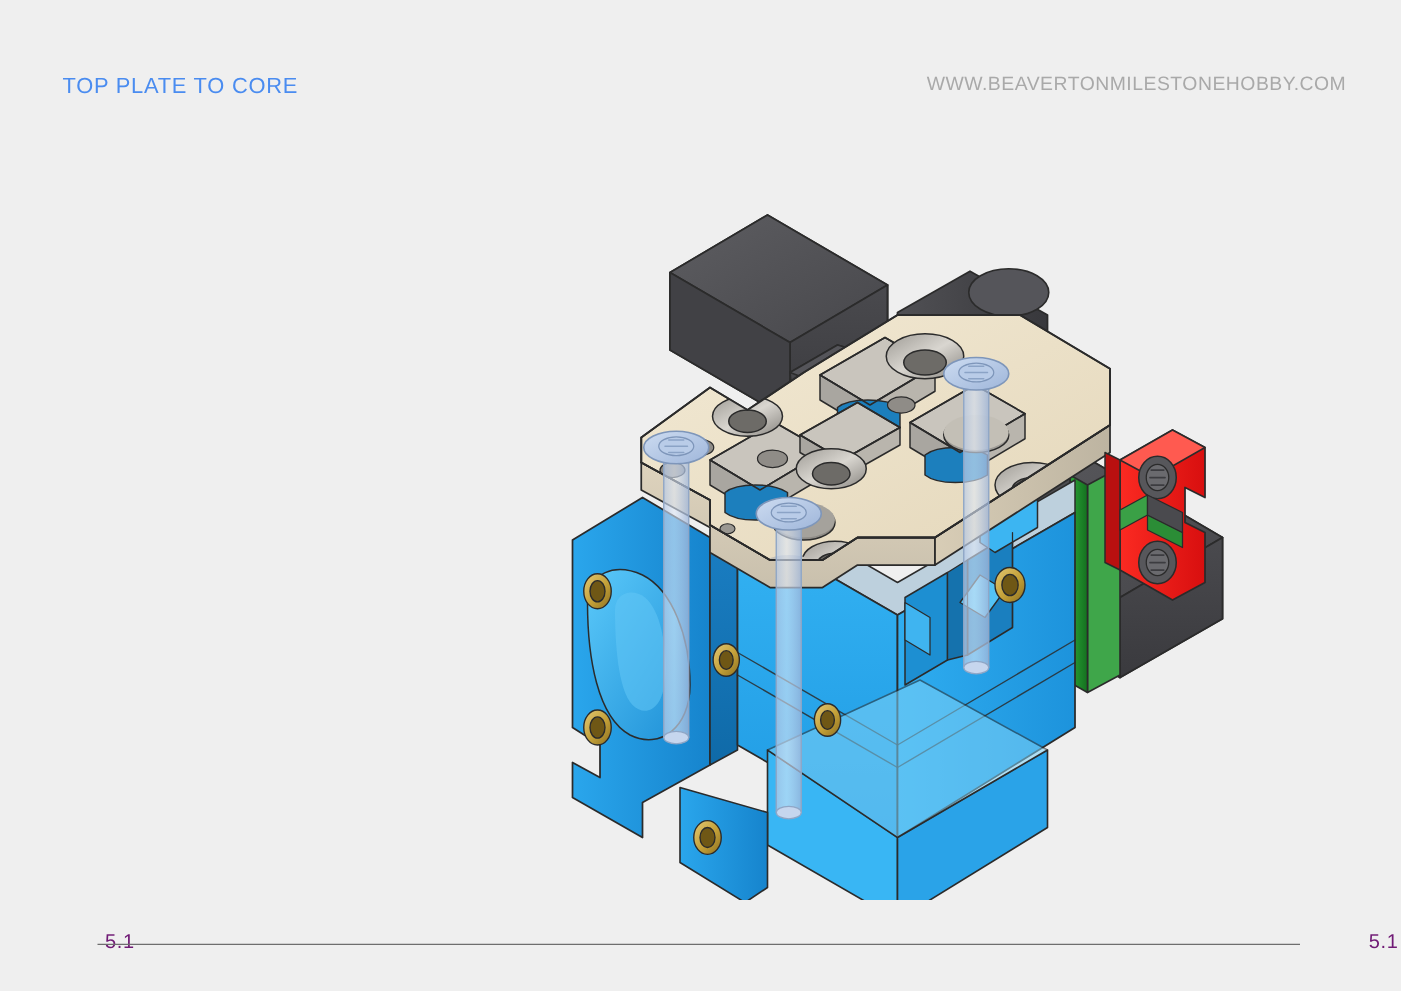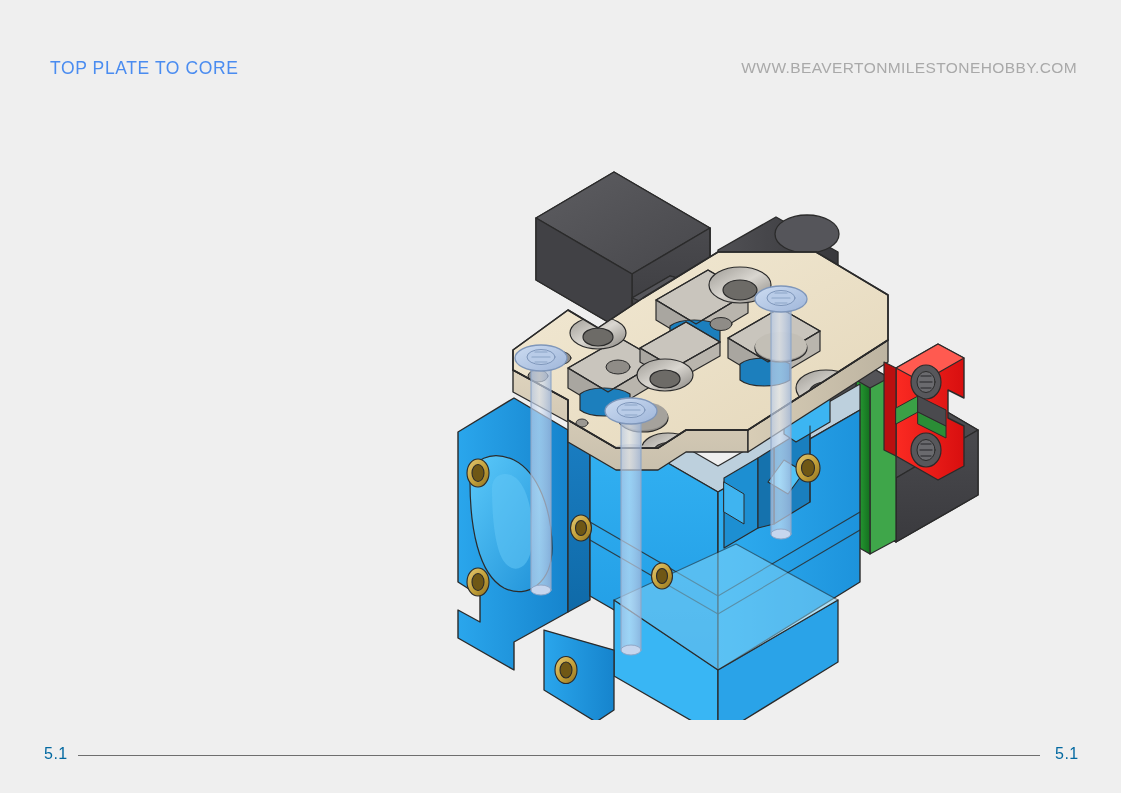--- a/index.html
+++ b/index.html
@@ -51,23 +51,24 @@
     font-size: 22px;
     line-height: 28.6px;
     color: #58585a;
     font-weight: 400;
   }
   
   .footer-left, .footer-right {
     position: absolute;
     top: 745px;
     font-size: 16px;
-    color: #0369a1;
+    color: #701a75;
     letter-spacing: 0.5px;
     font-weight: 400;
+    margin-left: 40px;
   }
   .footer-left { left: 44px; }
   .footer-right { left: 1055px; }
   .footer-rule {
     position: absolute;
     left: 78px;
     top: 755px;
     width: 962px;
     height: 1px;
     background: #6e6e6e;

